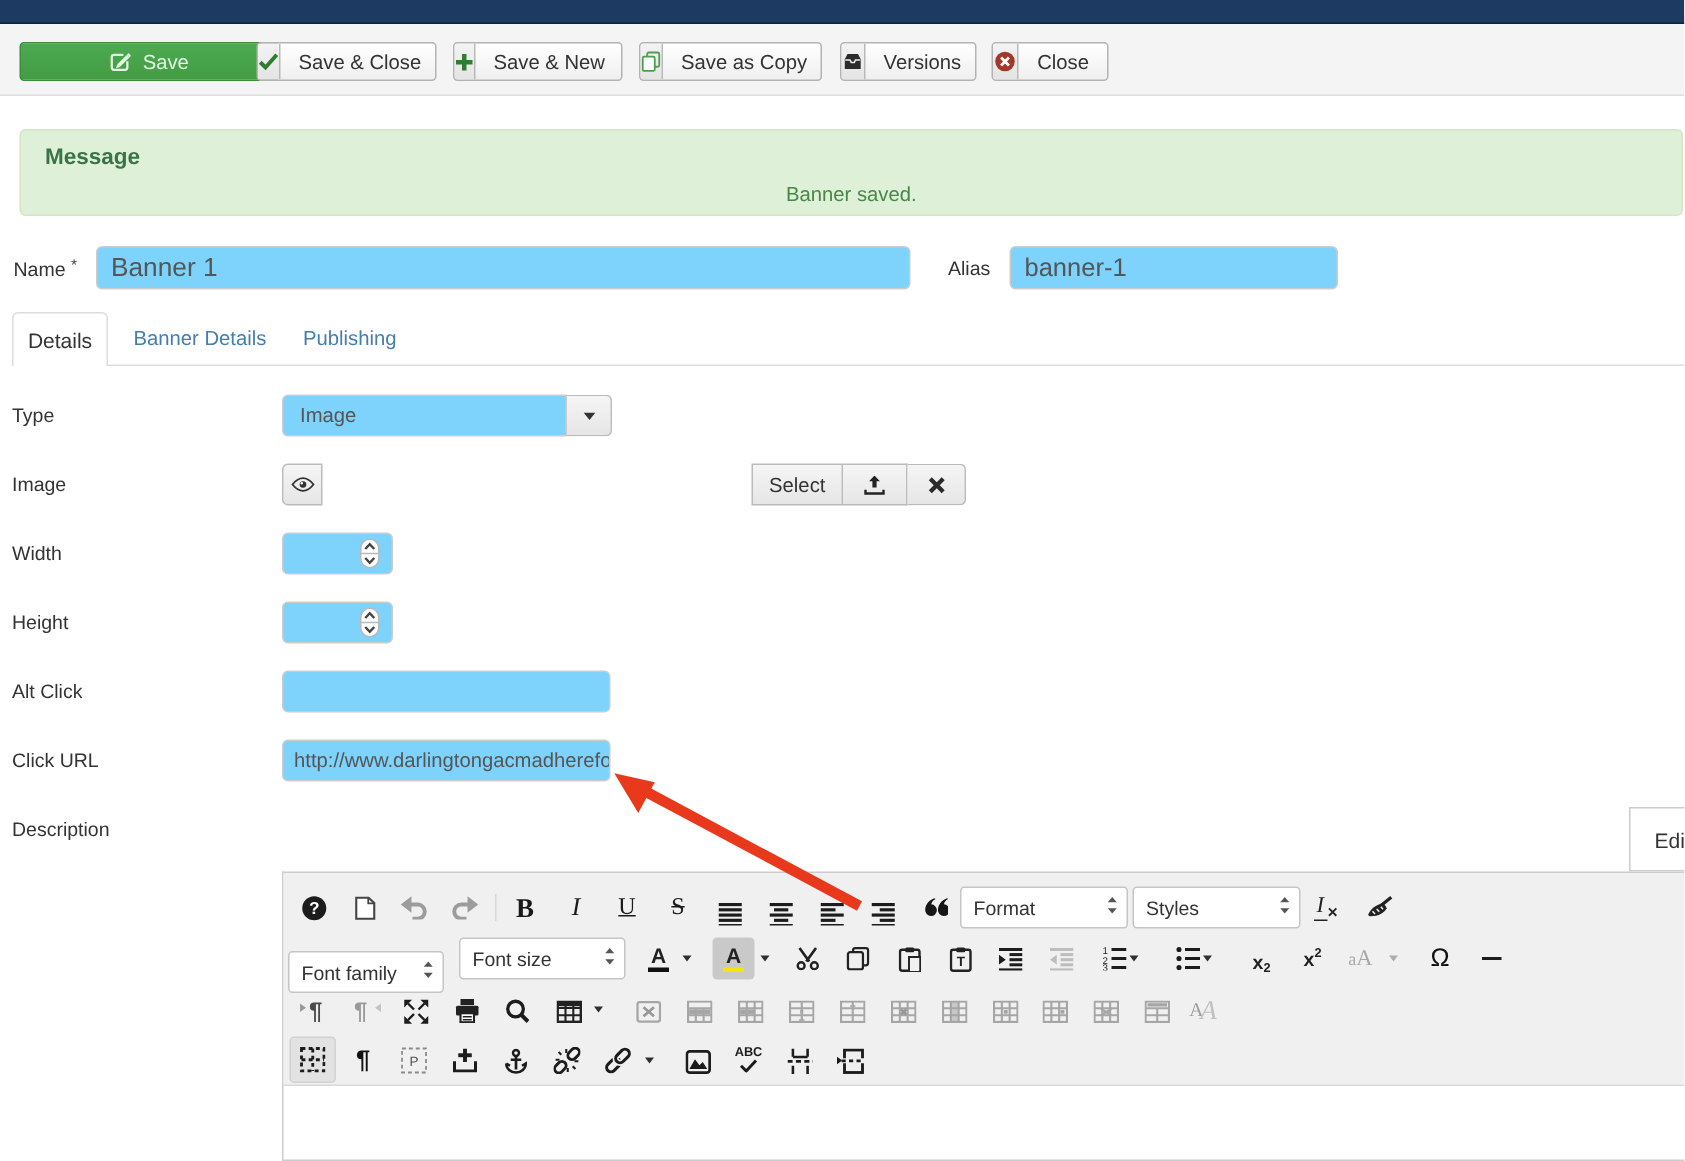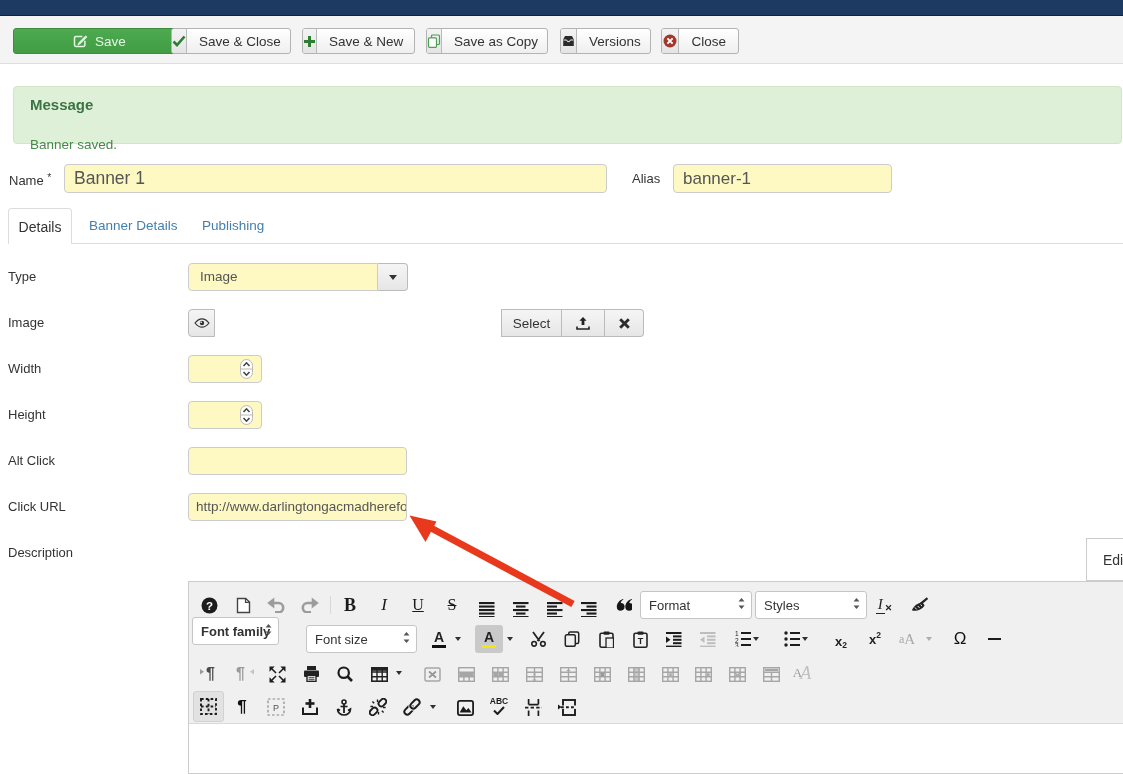--- a/index.html
+++ b/index.html
@@ -15,25 +15,25 @@
   
   .grpbtn { position:absolute; top:28px; height:26px; display:flex; border:1px solid #b3b3b3; border-radius:3px; background:linear-gradient(#ffffff,#efefef); overflow:hidden; }
   .grpbtn .ic { width:28px; display:flex; align-items:center; justify-content:center; background:linear-gradient(#f3f3f3,#e4e4e4); border-right:1px solid #b9b9b9; }
   .grpbtn .lb { display:flex; align-items:center; justify-content:center; padding:0 12px; font-size:13.5px; color:#333; white-space:nowrap; flex:1; }
   #btn-save { position:absolute; left:13px; top:28px; width:173px; height:26px; border:1px solid #3d8b3d; border-radius:3px; background:linear-gradient(#4daa4f,#429c45); display:flex; align-items:center; justify-content:center; color:#e4f6e4; font-size:13.5px; }
   #btn-save svg { margin-right:7px; }
 
   
   #alert { left:13px; top:86px; width:1109px; height:58px; background:#dff0d8; border:1px solid #d2e6c2; border-radius:4px; padding:9px 16px; }
   #alert h4 { font-size:15px; font-weight:bold; color:#3b7444; }
-  #alert p { font-size:13.5px; color:#468847; margin-top:24px; }
+  #alert p { font-size:13.5px; color:#468847; margin-top:9px;text-align:center; }
 
   
   .lbl { position:absolute; font-size:13px; color:#333; }
-  .inp { position:absolute; background:#fef9c3; border:1px solid #ccc; border-radius:4px; color:#555; }
+  .inp { position:absolute; background:#7dd3fc; border:1px solid #ccc; border-radius:4px; color:#555; }
 
   
   #tabline { left:8px; top:243px; width:1115px; height:1px; background:#ddd; }
   #tab-active { left:8px; top:208px; width:64px; height:36px; background:#fff; border:1px solid #ddd; border-bottom:none; border-radius:4px 4px 0 0; display:flex; align-items:center; justify-content:center; font-size:14px; color:#333; }
   .tablink { position:absolute; top:208px; height:35px; display:flex; align-items:center; font-size:13.5px; color:#437fad; }
 
   
   .gbtn { background:linear-gradient(#f5f5f5,#e6e6e6); border:1px solid #bbb; display:flex; align-items:center; justify-content:center; }
 
   
@@ -273,21 +273,21 @@
           <span style="font:bold 9px 'Liberation Sans'; color:#222; margin-top:6px;">✕</span>
         </div>
       <div class="eic" style="left:718px; top:11px;">
           <svg width="19" height="17" viewBox="0 0 19 17">
             <path d="M17.5 1.2 10.5 6.8" stroke="#222" stroke-width="2.2"></path>
             <path d="M11.8 5.2c1.3.8 2.2 1.9 2.6 3.3-1.6 3.2-5.2 5.3-10.9 5.3-.9 0-1.6-.6-1.3-1.3C3.7 9.2 6.8 6.3 11.8 5.2z" fill="#222"></path>
             <path d="M5 10.5l1.7 1.9M7.8 9l1.7 1.9M10.6 7.5l1.4 1.6" stroke="#f0f0f0" stroke-width="1"></path>
           </svg>
         </div>
 
-      <div class="esel" style="left:3px; top:35px; width:87px;font-weight:bold;">Font family<span class="arr"><svg width="7" height="12" viewBox="0 0 7 12">
+      <div class="esel" style="left:3px; top:52px; width:104px;">Font family<span class="arr"><svg width="7" height="12" viewBox="0 0 7 12">
               <path d="M3.5 0.5 6.5 4h-6z" fill="#555"></path>
               <path d="M3.5 11.5 0.5 8h6z" fill="#555"></path>
             </svg></span></div>
       <div class="esel" style="left:117px; top:43px; width:111px;">Font size<span class="arr"><svg width="7" height="12" viewBox="0 0 7 12">
               <path d="M3.5 0.5 6.5 4h-6z" fill="#555"></path>
               <path d="M3.5 11.5 0.5 8h6z" fill="#555"></path>
             </svg></span></div>
       <div class="eic" style="left:238px; top:45px;">
           <div style="text-align:center;">
             <div style="font:bold 14px 'Liberation Sans'; color:#222; line-height:14px;">A</div>

